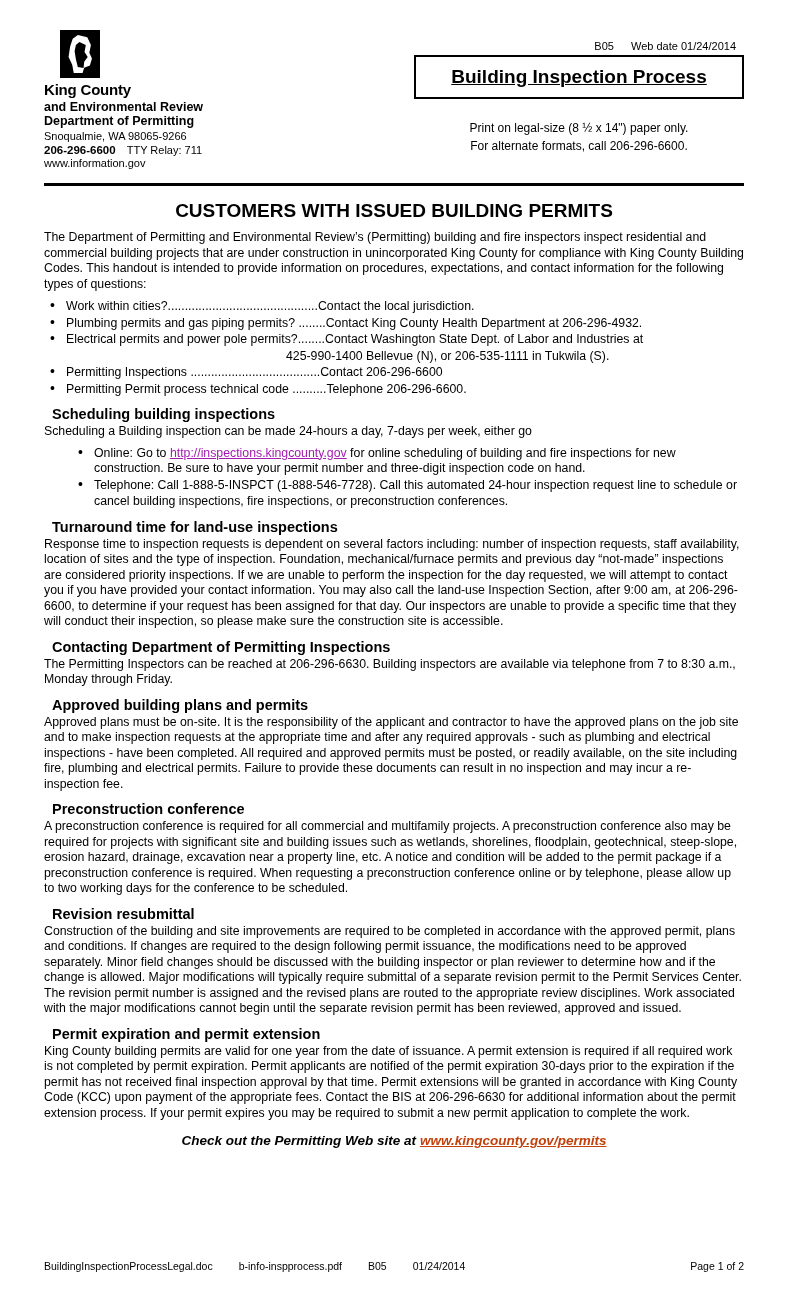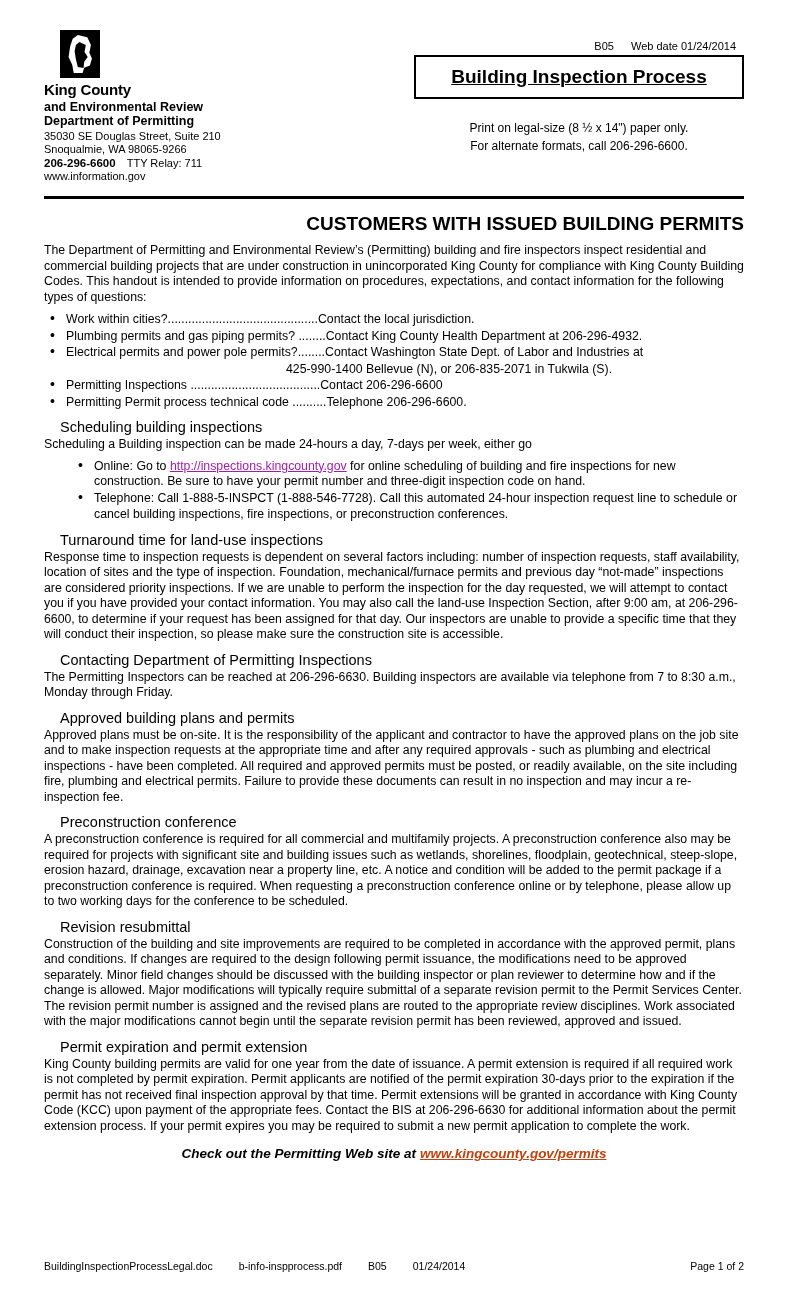--- a/index.html
+++ b/index.html
@@ -123,33 +123,33 @@
     margin: 14px 44px 0 44px;
   }
 
   
   .content {
     padding: 8px 44px 0 44px;
   }
   h1.main-title {
     font-size: 19px;
     font-weight: bold;
-    text-align: right;
+    text-align: center;
     margin: 6px 0 8px 0;
   }
   p.body-text {
     font-size: 12.3px;
     line-height: 15.5px;
     margin: 0 0 6px 0;
     text-align: left;
   }
   h2.sec {
     font-size: 14.5px;
-    font-weight: normal;
-    margin: 9px 0 2px 16px;
+    font-weight: bold;
+    margin: 9px 0 2px 8px;
   }
 
   ul.q-list {
     list-style: none;
     margin: 2px 0 4px 0;
     padding: 0;
   }
   ul.q-list > li {
     font-size: 12.3px;
     line-height: 16.5px;
@@ -222,21 +222,20 @@
     <div class="header-left">
       <div class="kc-logo">
         <div class="face"></div>
         <div class="face2"></div>
       </div>
       <div class="kc-name">King County</div>
       <div class="dept-name">
         <div>and Environmental Review</div>
         <div>Department of Permitting</div>
       </div>
-      <div class="addr">35030 SE Douglas Street, Suite 210</div>
       <div class="addr">Snoqualmie, WA  98065-9266</div>
       <div class="phone-line">
         <b>206-296-6600</b>
         <span style="margin-left:8px;text-align:center;">TTY Relay:  711</span>
       </div>
       <div class="web">www.information.gov</div>
     </div>
 
     <div class="header-right">
       <div class="doc-code-row">
@@ -261,21 +260,21 @@
 
     <ul class="q-list">
       <li>
         <span>Work within cities?</span><span>............................................</span><span>Contact the local jurisdiction.</span>
       </li>
       <li>
         <span>Plumbing permits and gas piping permits?</span><span> ........</span><span>Contact King County Health Department at 206-296-4932.</span>
       </li>
       <li>
         <span>Electrical permits and power pole permits?</span><span>........</span><span>Contact Washington State Dept. of Labor and Industries at</span>
-        <div class="q-ans2">425-990-1400 Bellevue (N), or 206-835-2071 in Tukwila (S).</div>
+        <div class="q-ans2">425-990-1400 Bellevue (N), or 206-535-1111 in Tukwila (S).</div>
       </li>
       <li>
         <span>Permitting Inspections </span><span>......................................</span><span>Contact 206-296-6600</span>
       </li>
       <li>
         <span>Permitting Permit process technical code </span><span>..........</span><span>Telephone 206-296-6600.</span>
       </li>
     </ul>
 
     <h2 class="sec">Scheduling building inspections</h2>

